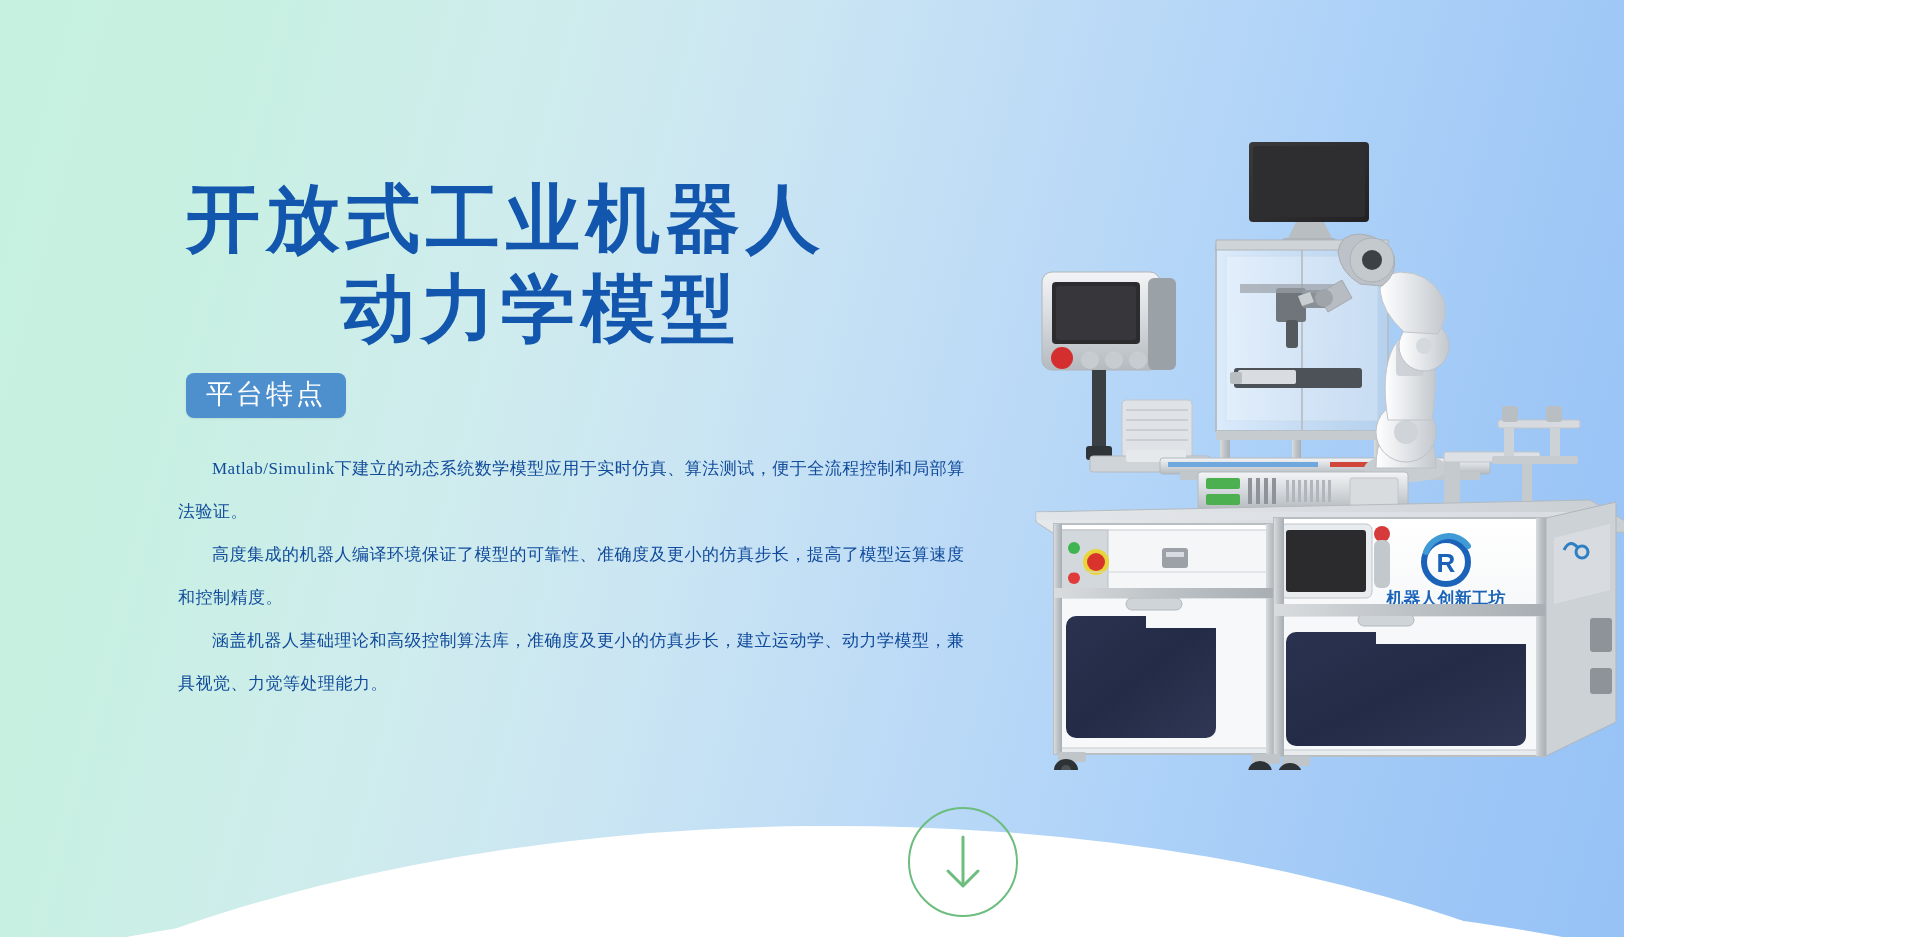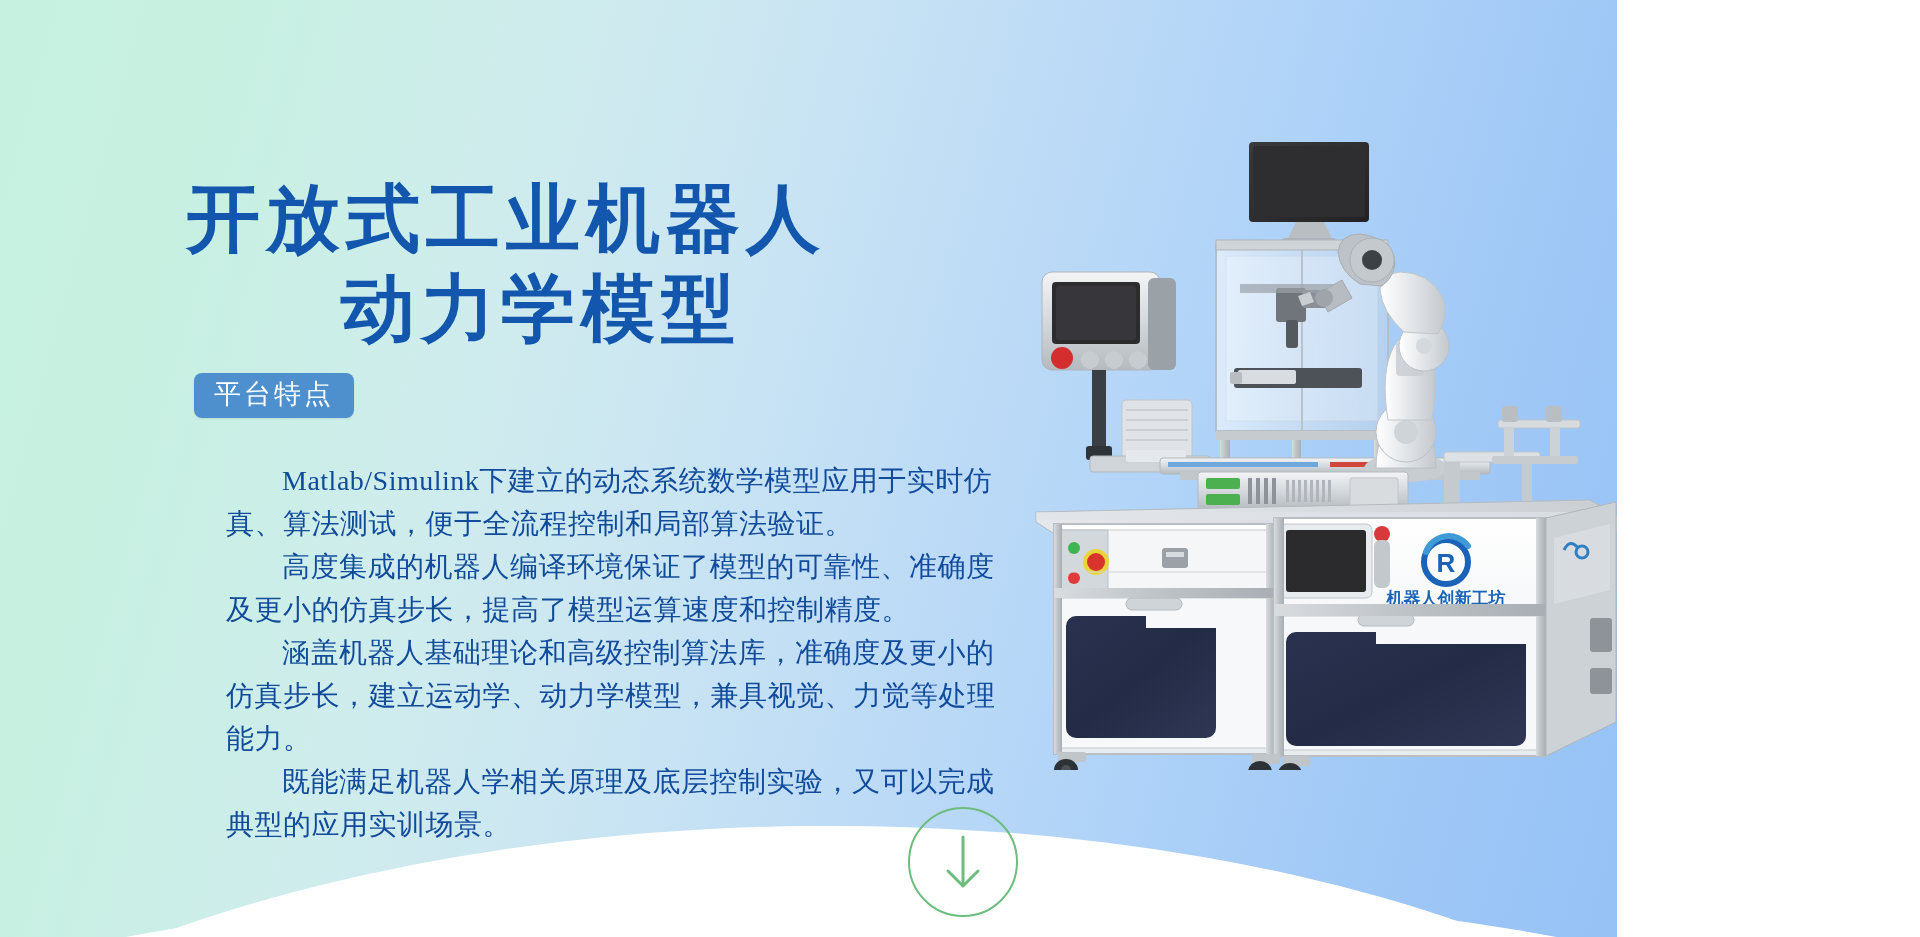--- a/index.html
+++ b/index.html
@@ -1,18 +1,18 @@
 <!DOCTYPE html>
 <html><head>
 <meta charset="utf-8">
 <style>
   html,body{margin:0;padding:0;background:#fff;}
   body{font-family:"Liberation Serif",serif;}
   .stage{
-    position:relative;width:1617px;height:937px;overflow:hidden;background:#bef264;
+    position:relative;width:1617px;height:937px;overflow:hidden;background:#bef264;padding-left:7px;
   }
   
   .bg-gradient{
     position:absolute;inset:0;
     background:linear-gradient(105deg,#c6f1e0 0%,#c8f0e2 14%,#cfeced 30%,#cbe6f2 42%,#bfdcf6 56%,#aed2f8 72%,#9ec7f6 88%,#96c2f6 100%);
   }
   
   .bg-curve{
     position:absolute;left:-14%;top:826px;width:128%;height:460px;
     background:#ffffff;border-radius:50% 50% 0 0 / 100% 100% 0 0;
@@ -27,32 +27,31 @@
   .copy{position:absolute;left:0;top:0;width:1000px;height:937px;}
   .headline{
     position:absolute;left:186px;top:124px;width:780px;
     color:#1257ad;font-size:74px;line-height:1.22;letter-spacing:6px;
     font-family:"Liberation Serif",serif;white-space:nowrap;
   }
   .headline .l1{display:block;text-align:left;}
   .headline .l2{display:block;text-align:center;padding-right:70px;}
 
   .badge{
-    position:absolute;left:194px;top:373px;
+    position:absolute;left:186px;top:373px;
     background:#4e8fce;color:#ffffff;border-radius:8px;
     font-size:27px;letter-spacing:3px;padding:8px 20px 10px 20px;
     font-family:Liberation Serif, serif;line-height:1;
     box-shadow:0 1px 2px rgba(0,0,0,.08);
   }
 
   .body-copy{
-    position:absolute;left:178px;top:459px;width:790px;
-    color:#114b9b;font-size:28px;line-height:43px;letter-spacing:.5px;
+    position:absolute;left:178px;top:447px;width:790px;
+    color:#114b9b;font-size:17px;line-height:43px;letter-spacing:.5px;
     font-family:"Liberation Serif",serif;
-    margin-left:48px;
   }
   .body-copy p{margin:0;text-indent:2em;}
 
   
   .scroll-circle{
     position:absolute;left:908px;top:807px;width:106px;height:106px;
     border:2px solid #6cbd7e;border-radius:50%;
   }
   .scroll-circle svg{position:absolute;left:0;top:0;}
 
@@ -75,21 +74,20 @@
       <span class="l1">开放式工业机器人</span>
       <span class="l2">动力学模型</span>
     </h1>
 
     <div class="badge">平台特点</div>
 
     <div class="body-copy">
       <p>Matlab/Simulink下建立的动态系统数学模型应用于实时仿真、算法测试，便于全流程控制和局部算法验证。</p>
       <p>高度集成的机器人编译环境保证了模型的可靠性、准确度及更小的仿真步长，提高了模型运算速度和控制精度。</p>
       <p>涵盖机器人基础理论和高级控制算法库，准确度及更小的仿真步长，建立运动学、动力学模型，兼具视觉、力觉等处理能力。</p>
-      <p>既能满足机器人学相关原理及底层控制实验，又可以完成典型的应用实训场景。</p>
     </div>
 
     <div class="scroll-circle">
       <svg width="106" height="106" viewBox="0 0 106 106">
         <line x1="53" y1="28" x2="53" y2="76" stroke="#6cbd7e" stroke-width="3" stroke-linecap="round"></line>
         <polyline points="38,62 53,77 68,62" fill="none" stroke="#6cbd7e" stroke-width="3" stroke-linecap="round" stroke-linejoin="round"></polyline>
       </svg>
     </div>
   </div>
 

